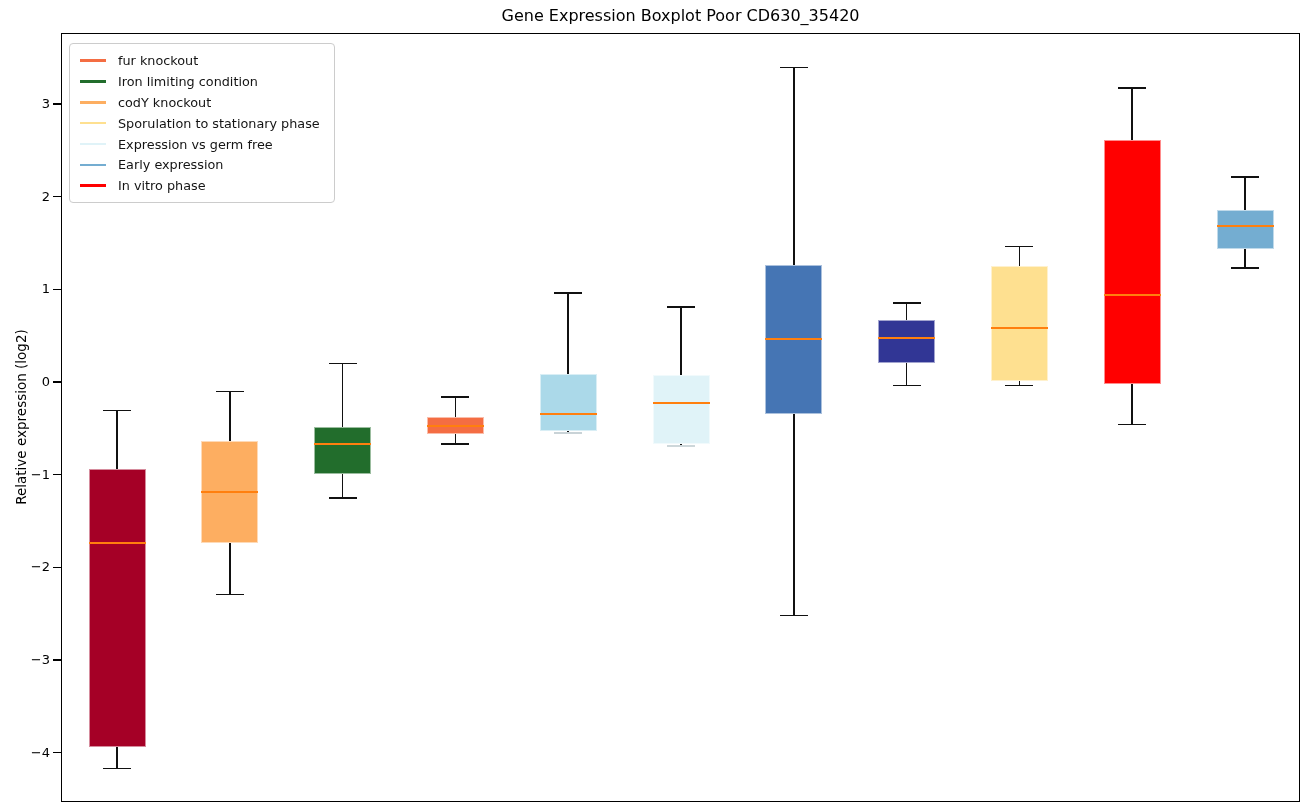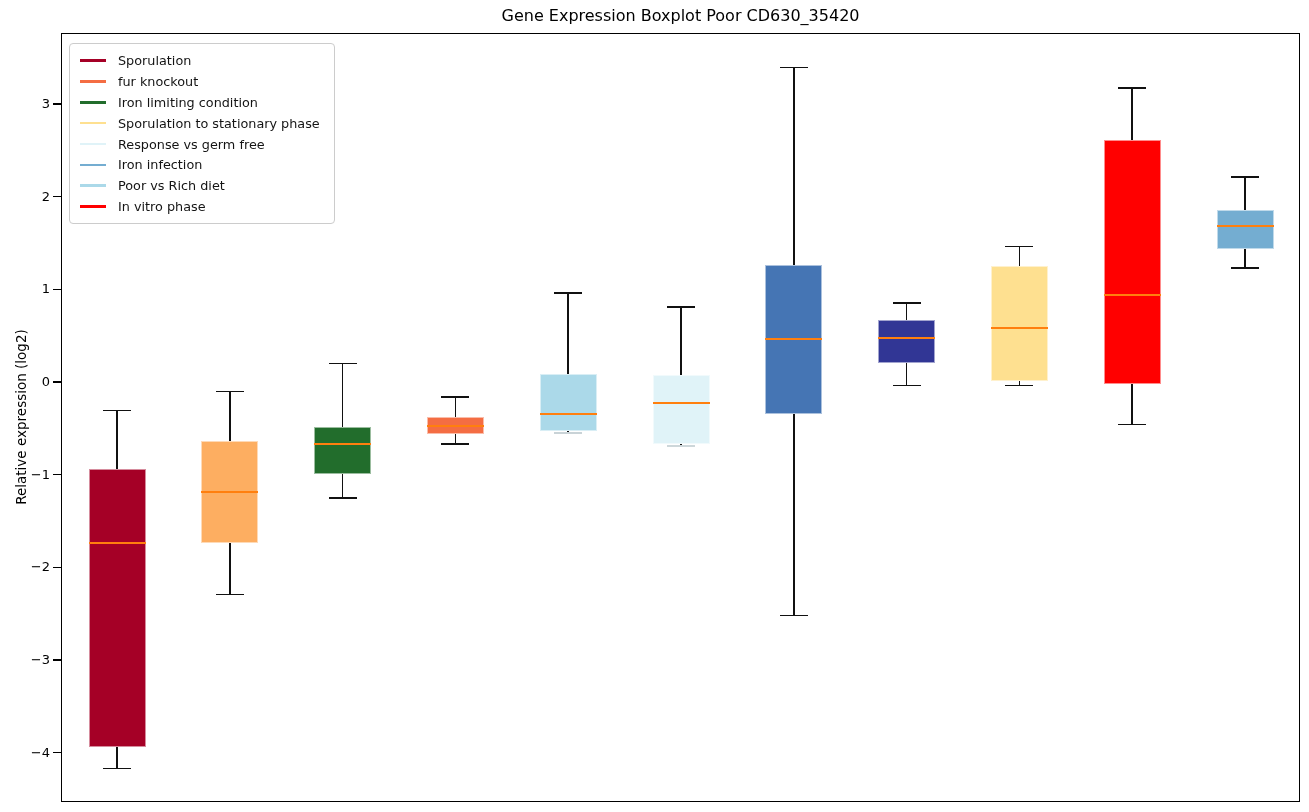--- a/index.html
+++ b/index.html
@@ -45,46 +45,42 @@
 </style>
 </head>
 <body>
 
 <div id="figure">
   <div class="chart-title">Gene Expression Boxplot Poor CD630_35420</div>
   <div class="y-label">Relative expression (log2)</div>
   <div id="plot-area">
     <div class="legend">
         <div class="legend-row">
-          <span class="legend-swatch" style="background: rgb(165, 0, 38);"></span>
-          <span class="legend-label">Sporulation</span>
-        </div>
-        <div class="legend-row">
           <span class="legend-swatch" style="background: rgb(244, 109, 67);"></span>
           <span class="legend-label">fur knockout</span>
         </div>
         <div class="legend-row">
           <span class="legend-swatch" style="background: rgb(34, 109, 44);"></span>
           <span class="legend-label">Iron limiting condition</span>
         </div>
         <div class="legend-row">
+          <span class="legend-swatch" style="background: rgb(253, 174, 97);"></span>
+          <span class="legend-label">codY knockout</span>
+        </div>
+        <div class="legend-row">
           <span class="legend-swatch" style="background: rgb(254, 224, 144);"></span>
           <span class="legend-label">Sporulation to stationary phase</span>
         </div>
         <div class="legend-row">
           <span class="legend-swatch" style="background: rgb(224, 243, 248);"></span>
-          <span class="legend-label">Response vs germ free</span>
+          <span class="legend-label">Expression vs germ free</span>
         </div>
         <div class="legend-row">
           <span class="legend-swatch" style="background: rgb(116, 173, 209);"></span>
-          <span class="legend-label">Iron infection</span>
-        </div>
-        <div class="legend-row">
-          <span class="legend-swatch" style="background: rgb(171, 217, 233);"></span>
-          <span class="legend-label">Poor vs Rich diet</span>
+          <span class="legend-label">Early expression</span>
         </div>
         <div class="legend-row">
           <span class="legend-swatch" style="background: rgb(255, 0, 0);"></span>
           <span class="legend-label">In vitro phase</span>
         </div>
       </div>
   <div class="ytick-mark" style="left: -9px; top: 69.2px;"></div>
       <div class="ytick-label" style="top: 62.9px; right: calc(100% + 12px);">3</div>
       <div class="ytick-mark" style="left: -9px; top: 161.9px;"></div>
       <div class="ytick-label" style="top: 155.6px; right: calc(100% + 12px);">2</div>

